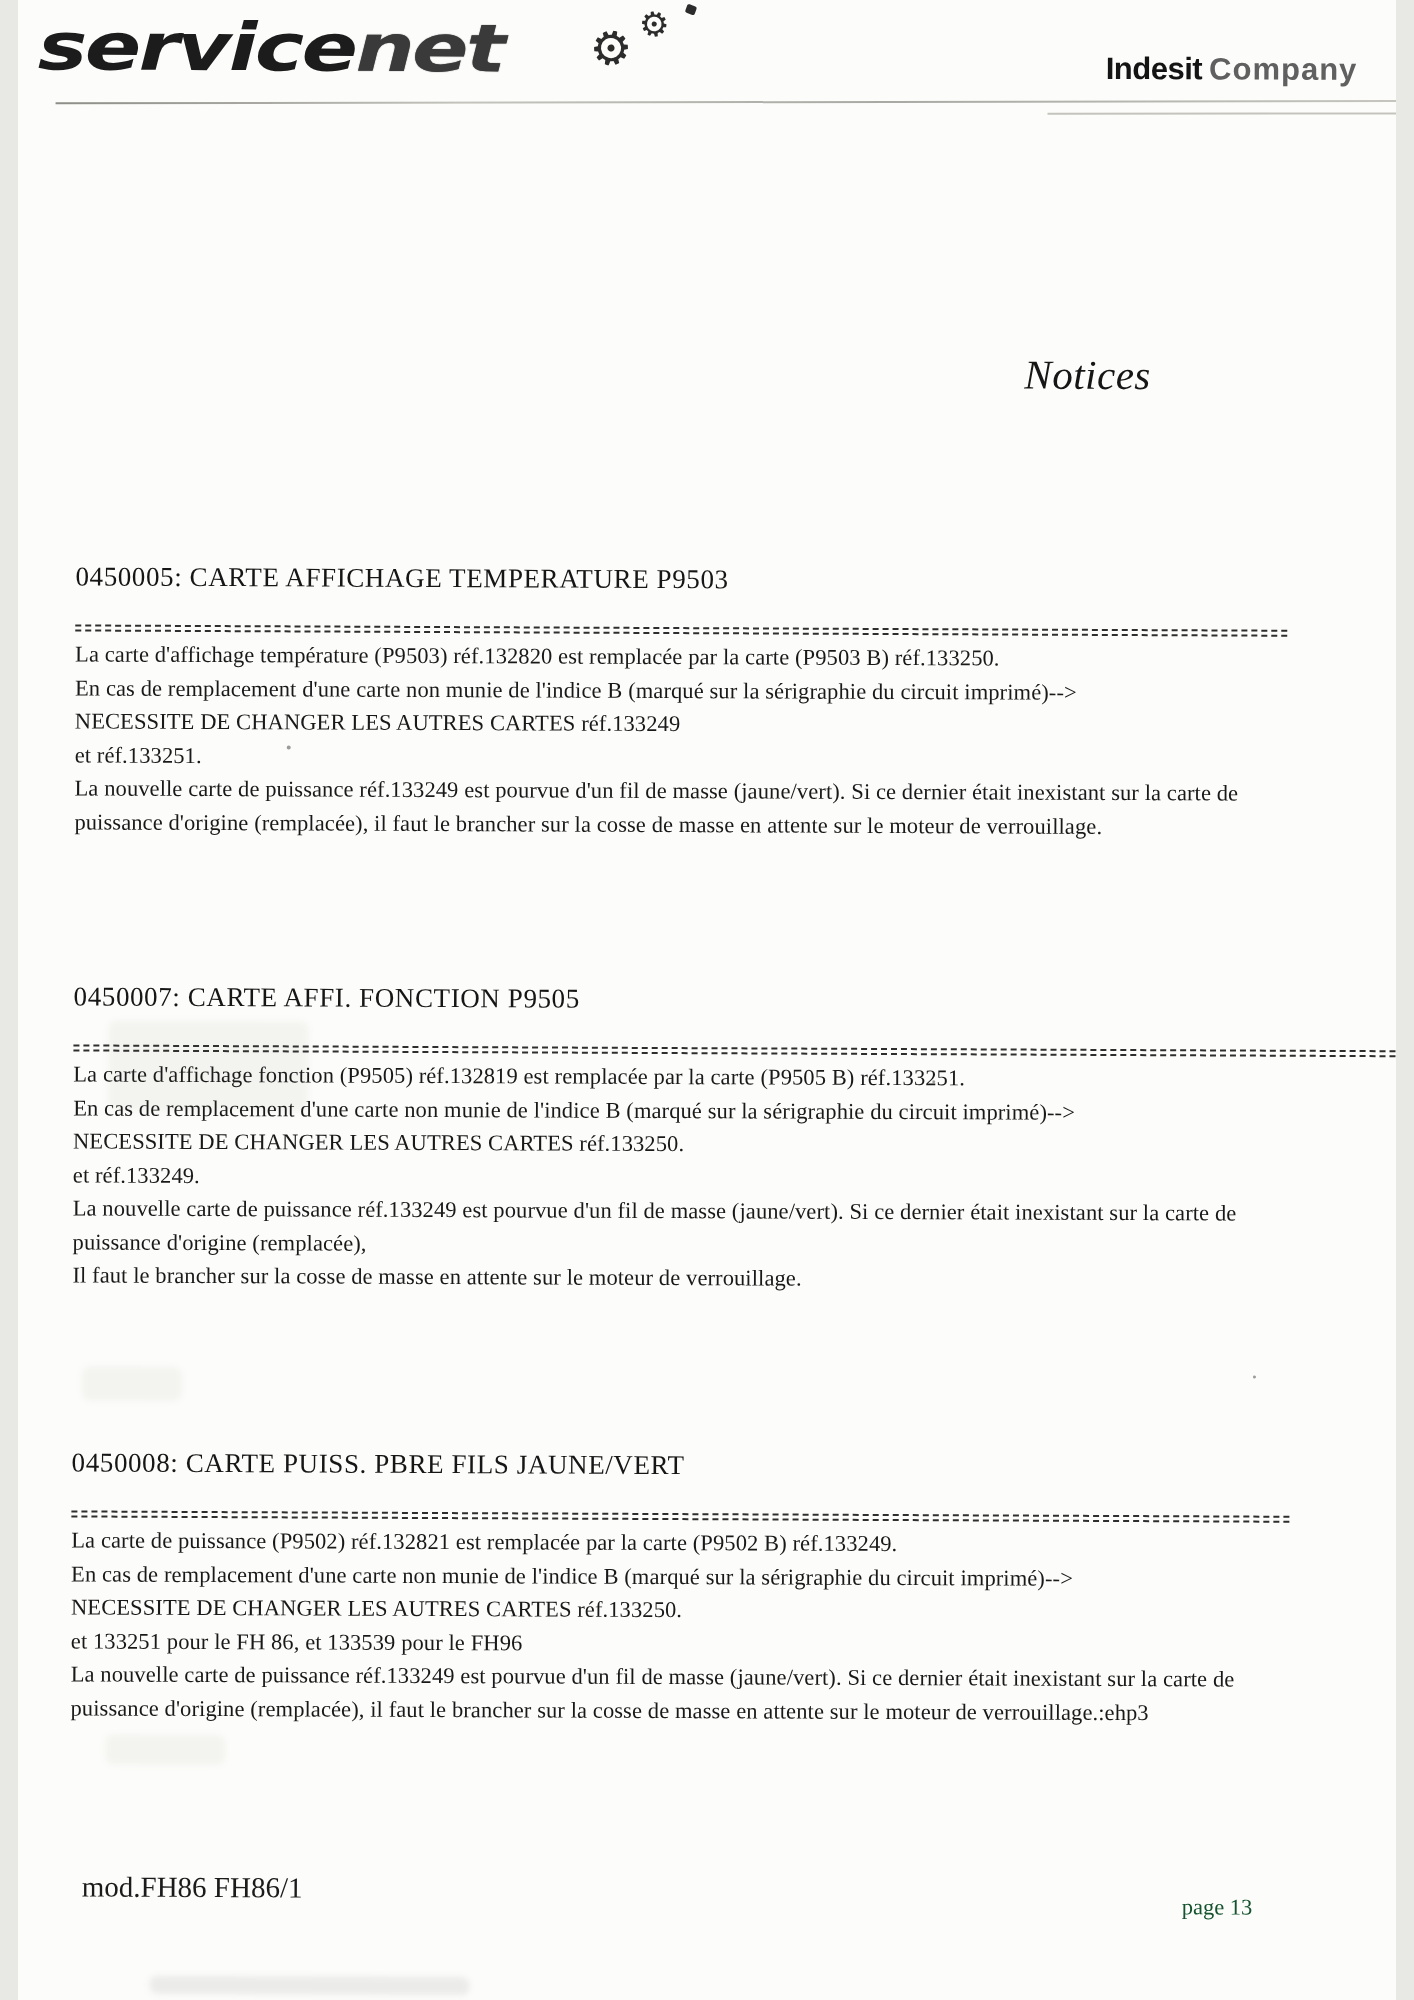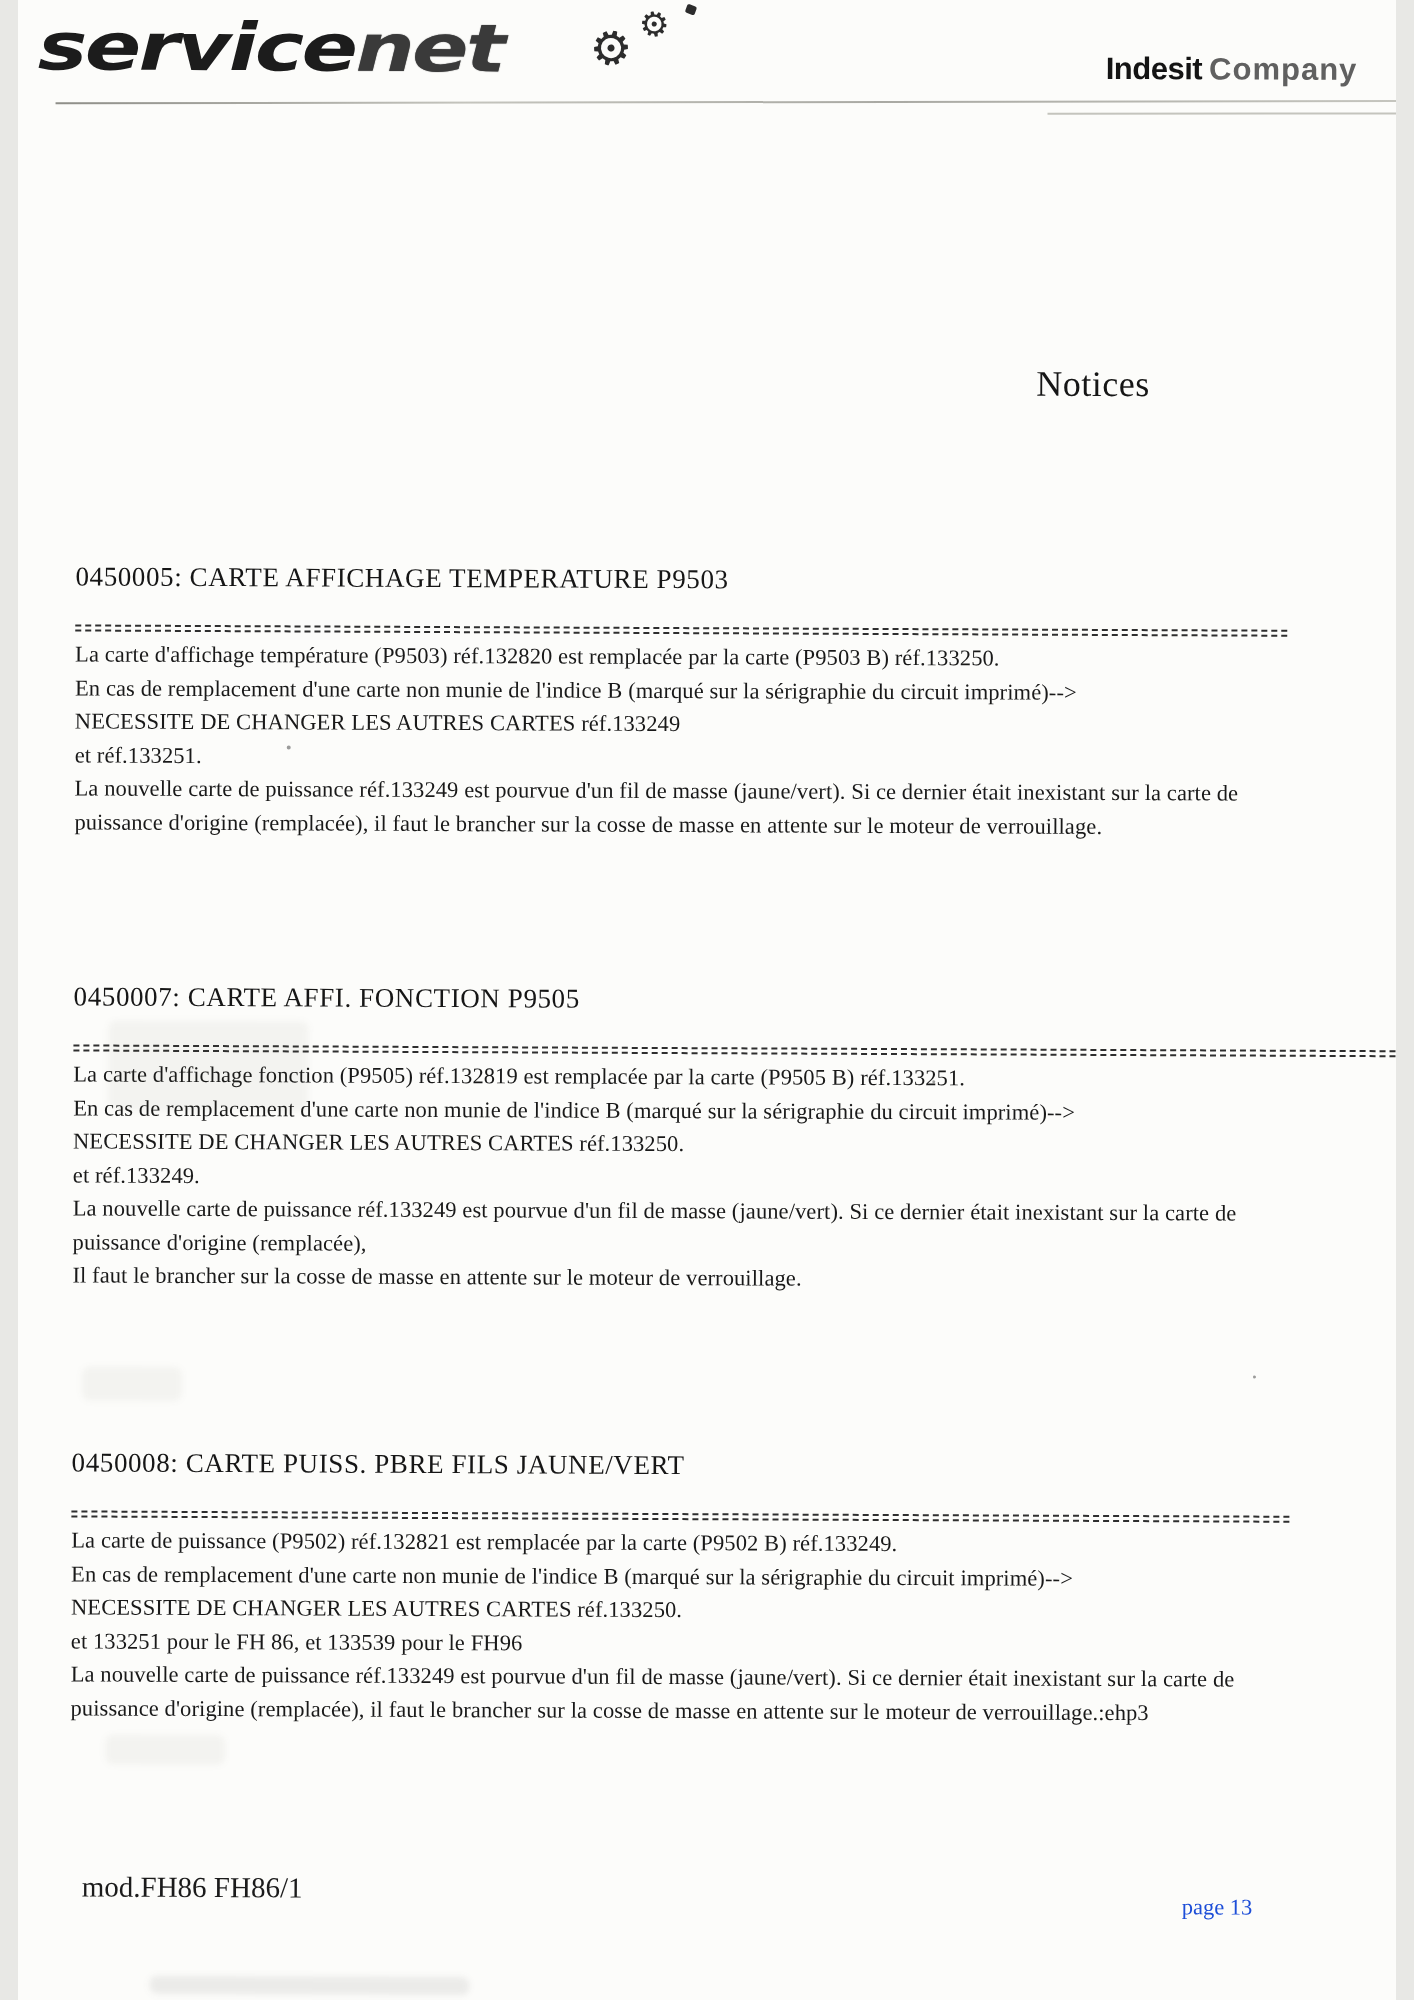--- a/index.html
+++ b/index.html
@@ -30,36 +30,36 @@
   .brand-bold{font-weight:bold;color:#141414;letter-spacing:-0.5px;}
   .brand-light{font-weight:bold;color:#606060;margin-left:7px;letter-spacing:1px;}
   .rule{position:absolute;}
   .rule-main{left:38px;top:104px;width:1376px;height:2px;
     background:linear-gradient(90deg,#8e8e88,#c4c4bd 30%,#a9a9a3 60%,#c7c7c0);
     transform:rotate(-0.35deg);transform-origin:left center;}
   .rule-right{left:1030px;top:110px;width:384px;height:2px;background:#c4c4bd;
     transform:rotate(-0.3deg);transform-origin:left center;}
 
   
-  .doc-title{position:absolute;left:1008px;top:348px;margin:12px;
-    font-size:36px;font-weight:normal;letter-spacing:0.5px;color:#161616;}
+  .doc-title{position:absolute;left:1008px;top:348px;margin:0;
+    font-size:41px;font-weight:normal;letter-spacing:0.5px;color:#161616;font-style:italic;}
 
   
   .notice{position:absolute;left:60px;width:1354px;}
   .notice h2{margin:0;font-size:27px;font-weight:normal;letter-spacing:0.6px;
     line-height:36px;white-space:nowrap;color:#161616;}
   .dashes{height:3px;margin-top:30px;
     border-top:2px dashed #2e2e2e;border-bottom:2px dashed #2e2e2e;}
   .body{margin-top:6px;}
   .bodyline{font-size:22.5px;line-height:33.5px;letter-spacing:0.1px;
     white-space:nowrap;color:#191919;}
 
   
   .foot-left{position:absolute;left:72px;top:1872px;font-size:29px;color:#1b1b1b;}
-  .foot-right{position:absolute;left:1172px;top:1891px;font-size:22.5px;color:#1d4ed8;}
+  .foot-right{position:absolute;left:1172px;top:1891px;font-size:22.5px;color:#14532d;}
 
   
   .smudge{position:absolute;background:rgba(70,70,62,0.05);filter:blur(3px);border-radius:8px;}
   .sm-a{left:95px;top:1022px;width:200px;height:90px;}
   .sm-b{left:70px;top:1368px;width:100px;height:34px;}
   .sm-c{left:95px;top:1736px;width:120px;height:30px;}
   .sm-d{left:140px;top:1977px;width:320px;height:18px;background:rgba(70,70,62,0.09);}
   .speck{position:absolute;width:4px;height:4px;background:#4a4a4a;border-radius:50%;opacity:0.55;}
   .sp-1{left:272px;top:746px;}
   .sp-2{left:919px;top:1078px;width:3px;height:3px;}

